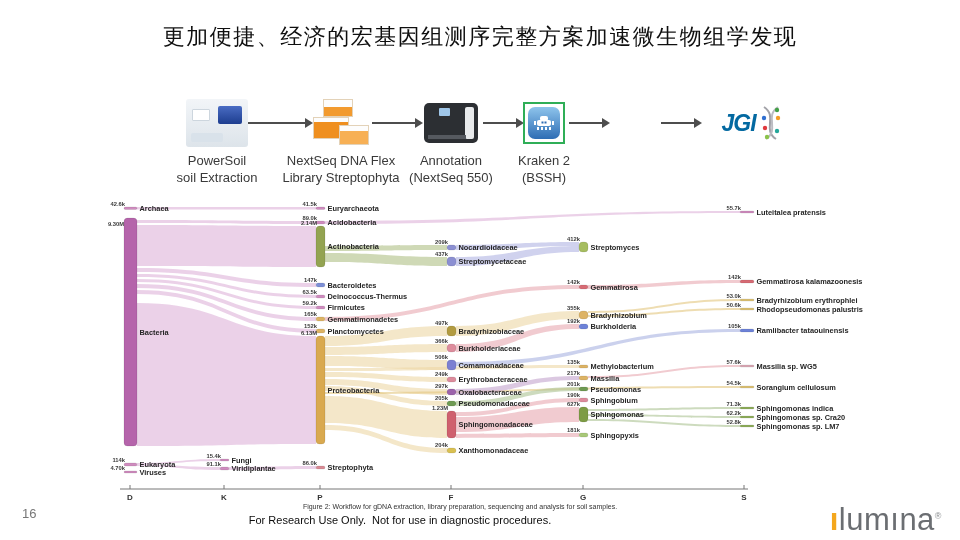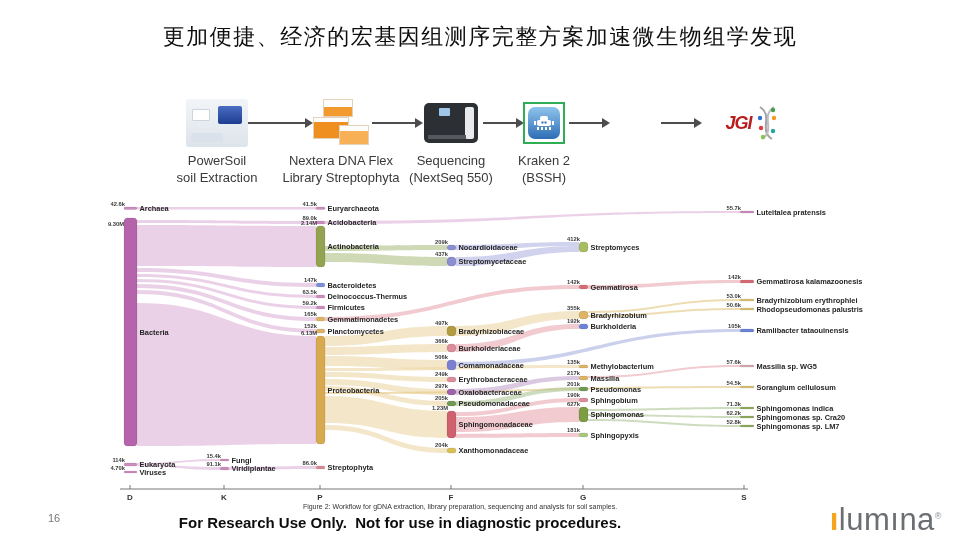--- a/index.html
+++ b/index.html
@@ -43,28 +43,28 @@
   .seq-base { position:absolute; left:4px; bottom:4px; width:38px; height:4px; background:#55595f; }
 
   
   .ic-kraken { width:42px; height:42px; border:2px solid #2fae57; background:#fff;
       display:flex; align-items:center; justify-content:center; box-sizing:border-box; }
   .kr-tile { width:32px; height:32px; border-radius:7px; background:linear-gradient(#8ec4ec,#2e6db4);
       display:flex; align-items:center; justify-content:center; }
 
   
   .ic-jgi { display:flex; align-items:center; gap:3px; justify-content:center; }
-  .jgi-text { font-size:18px; font-weight:bold; font-style:italic; color:#b91c1c; letter-spacing:-1px; }
+  .jgi-text { font-size:23px; font-weight:bold; font-style:italic; color:#0369a1; letter-spacing:-1px; }
 
   
   .fig-caption { position:absolute; top:503px; left:0; width:920px; text-align:center;
       font-size:7px; color:#333; }
   .footer { position:absolute; top:514px; left:0; width:800px; text-align:center;
-      font-size:15px; font-weight:bold; color:#0d0d0d; white-space:pre; }
-  .pagenum { position:absolute; top:506px; left:48px; font-size:11px; color:#777;margin-top:6px; }
+      font-size:11px; font-weight:normal; color:#0d0d0d; white-space:pre; }
+  .pagenum { position:absolute; top:506px; left:22px; font-size:13px; color:#777; }
   .logo { position:absolute; top:470px; right:18px; font-size:31px; color:#6b6e72; letter-spacing:0.5px;margin-top:32px; }
   .logo .accent { color:#f4a71d; font-weight:bold; }
   .logo sup { font-size:9px; color:#8a8d90; }
 
   
   #sankey { position:absolute; left:0; top:0; }
   #sankey text { font-family:"Liberation Sans","DejaVu Sans",sans-serif; }
 </style>
 </head>
 <body>
@@ -91,37 +91,37 @@
 
   <div class="wf-step" style="left:281px">
     <div class="wf-iconbox">
       <div class="ic-nextera">
         <div class="nx1"></div>
           <div class="nx2"></div>
           <div class="nx3"></div>
       </div>
     </div>
     <div class="wf-label">
-      <div>Nextera DNA Flex</div>
+      <div>NextSeq DNA Flex</div>
       <div>Library Streptophyta</div>
     </div>
   </div>
 
   <div class="wf-arrow" style="left:372px;width:44px"></div>
 
   <div class="wf-step" style="left:391px">
     <div class="wf-iconbox">
       <div class="ic-seq">
         <div class="seq-screen"></div>
           <div class="seq-side"></div>
           <div class="seq-base"></div>
       </div>
     </div>
     <div class="wf-label">
-      <div>Sequencing</div>
+      <div>Annotation</div>
       <div>(NextSeq 550)</div>
     </div>
   </div>
 
   <div class="wf-arrow" style="left:483px;width:34px"></div>
 
   <div class="wf-step" style="left:484px">
     <div class="wf-iconbox">
       <div class="ic-kraken">
         <div class="kr-tile">

